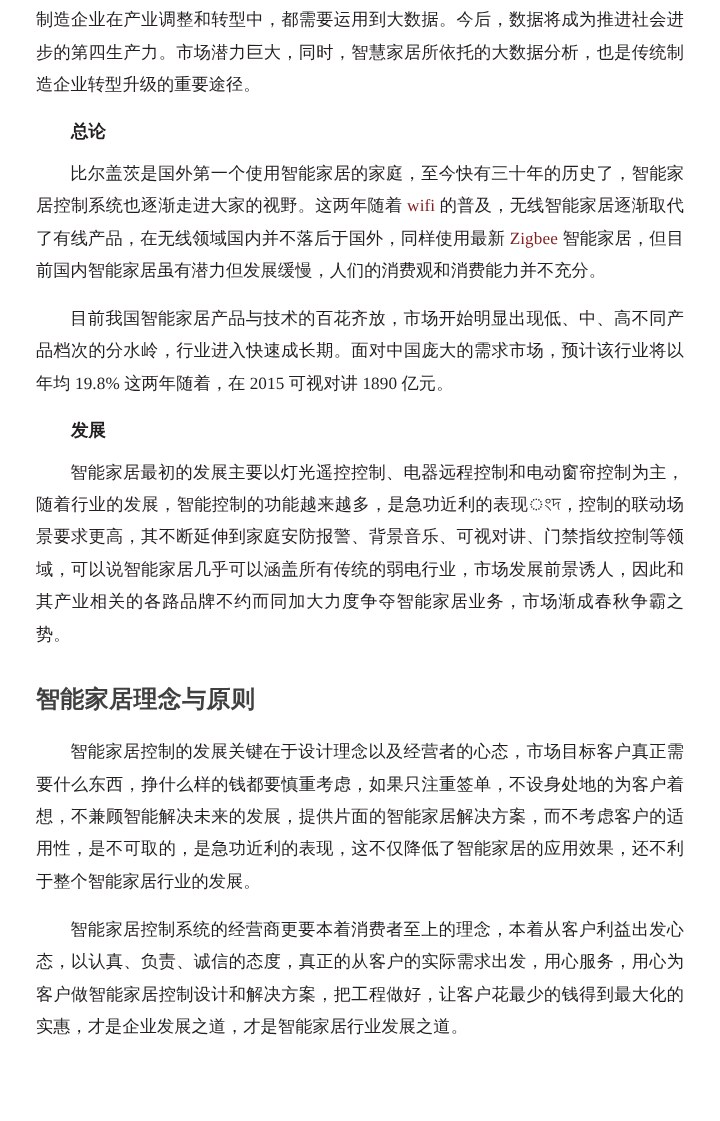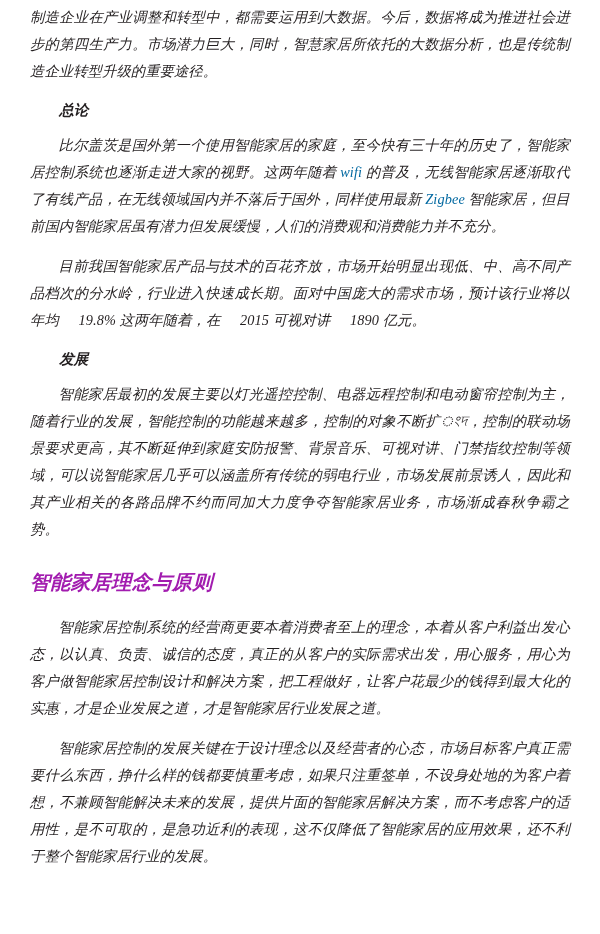--- a/index.html
+++ b/index.html
@@ -13,21 +13,20 @@
     font-family: "Liberation Serif", "DejaVu Serif", serif;
     color: #231f20;
     overflow: hidden;
   }
   .page {
     width: 600px;
     height: 832px;
     box-sizing: border-box;
     padding: 4px 30px 0 30px;
     position: relative;
-    font-style: italic;
   }
   p {
     margin: 0 0 13px 0;
     font-size: 14.3px;
     line-height: 27px;
     text-align: justify;
     text-justify: inter-ideograph;
     letter-spacing: 0.1px;
   }
   p.indent {
@@ -39,59 +38,58 @@
     margin: 11px 0 10px 0;
     text-indent: 2em;
     line-height: 24px;
   }
   .h-main {
     font-family: "Liberation Sans", "DejaVu Sans", sans-serif;
     font-size: 20px;
     font-weight: bold;
     margin: 26px 0 18px 0;
     letter-spacing: 0.3px;
-    color: #a21caf;
+    color: #404040;
   }
   .h-second {
     font-family: "Liberation Sans", "DejaVu Sans", sans-serif;
     font-size: 16.5px;
     font-weight: bold;
     margin: 22px 0 14px 0;
     letter-spacing: 0.2px;
     color: #1a1a1a;
   }
   .lnk {
-    color: #0369a1;
+    color: #7f1d1d;
     text-decoration: none;
   }
   .num {
     font-family: "Liberation Serif", serif;
-    margin-left: 16px;
   }
   .first-block {
     margin-top: 0;
   }
 </style>
 </head>
 <body>
 
 <div class="page">
 
   <p class="first-block">制造企业在产业调整和转型中，都需要运用到大数据。今后，数据将成为推进社会进步的第四生产力。市场潜力巨大，同时，智慧家居所依托的大数据分析，也是传统制造企业转型升级的重要途径。</p>
 
   <div class="h-sub">总论</div>
 
   <p class="indent"><span>比尔盖茨是国外第一个使用智能家居的家庭，至今快有三十年的历史了，智能家居控制系统也逐渐走进大家的视野。这两年随着 </span><span class="lnk">wifi</span><span> 的普及，无线智能家居逐渐取代了有线产品，在无线领域国内并不落后于国外，同样使用最新 </span><span class="lnk">Zigbee</span><span> 智能家居，但目前国内智能家居虽有潜力但发展缓慢，人们的消费观和消费能力并不充分。</span></p>
 
   <p class="indent"><span>目前我国智能家居产品与技术的百花齐放，市场开始明显出现低、中、高不同产品档次的分水岭，行业进入快速成长期。面对中国庞大的需求市场，预计该行业将以年均 </span><span class="num">19.8%</span><span> 这两年随着，在 </span><span class="num">2015</span><span> 可视对讲 </span><span class="num">1890</span><span> 亿元。</span></p>
 
   <div class="h-sub">发展</div>
 
-  <p class="indent">智能家居最初的发展主要以灯光遥控控制、电器远程控制和电动窗帘控制为主，随着行业的发展，智能控制的功能越来越多，控制的对象不断扩ংদ，控制的联动场景要求更高，其不断延伸到家庭安防报警、背景音乐、可视对讲、门禁指纹控制等领域，可以说智能家居几乎可以涵盖所有传统的弱电行业，市场发展前景诱人，因此和其产业相关的各路品牌不约而同加大力度争夺智能家居业务，市场渐成春秋争霸之势。</p>
+  <p class="indent">智能家居最初的发展主要以灯光遥控控制、电器远程控制和电动窗帘控制为主，随着行业的发展，智能控制的功能越来越多，是急功近利的表现ংদ，控制的联动场景要求更高，其不断延伸到家庭安防报警、背景音乐、可视对讲、门禁指纹控制等领域，可以说智能家居几乎可以涵盖所有传统的弱电行业，市场发展前景诱人，因此和其产业相关的各路品牌不约而同加大力度争夺智能家居业务，市场渐成春秋争霸之势。</p>
 
   <div class="h-main">智能家居理念与原则</div>
 
 
+  <p class="indent">智能家居控制的发展关键在于设计理念以及经营者的心态，市场目标客户真正需要什么东西，挣什么样的钱都要慎重考虑，如果只注重签单，不设身处地的为客户着想，不兼顾智能解决未来的发展，提供片面的智能家居解决方案，而不考虑客户的适用性，是不可取的，是急功近利的表现，这不仅降低了智能家居的应用效果，还不利于整个智能家居行业的发展。</p>
+
   <p class="indent">智能家居控制系统的经营商更要本着消费者至上的理念，本着从客户利益出发心态，以认真、负责、诚信的态度，真正的从客户的实际需求出发，用心服务，用心为客户做智能家居控制设计和解决方案，把工程做好，让客户花最少的钱得到最大化的实惠，才是企业发展之道，才是智能家居行业发展之道。</p>
-
-  <p class="indent">智能家居控制的发展关键在于设计理念以及经营者的心态，市场目标客户真正需要什么东西，挣什么样的钱都要慎重考虑，如果只注重签单，不设身处地的为客户着想，不兼顾智能解决未来的发展，提供片面的智能家居解决方案，而不考虑客户的适用性，是不可取的，是急功近利的表现，这不仅降低了智能家居的应用效果，还不利于整个智能家居行业的发展。</p>
 
 </div>
 
 </body></html>

